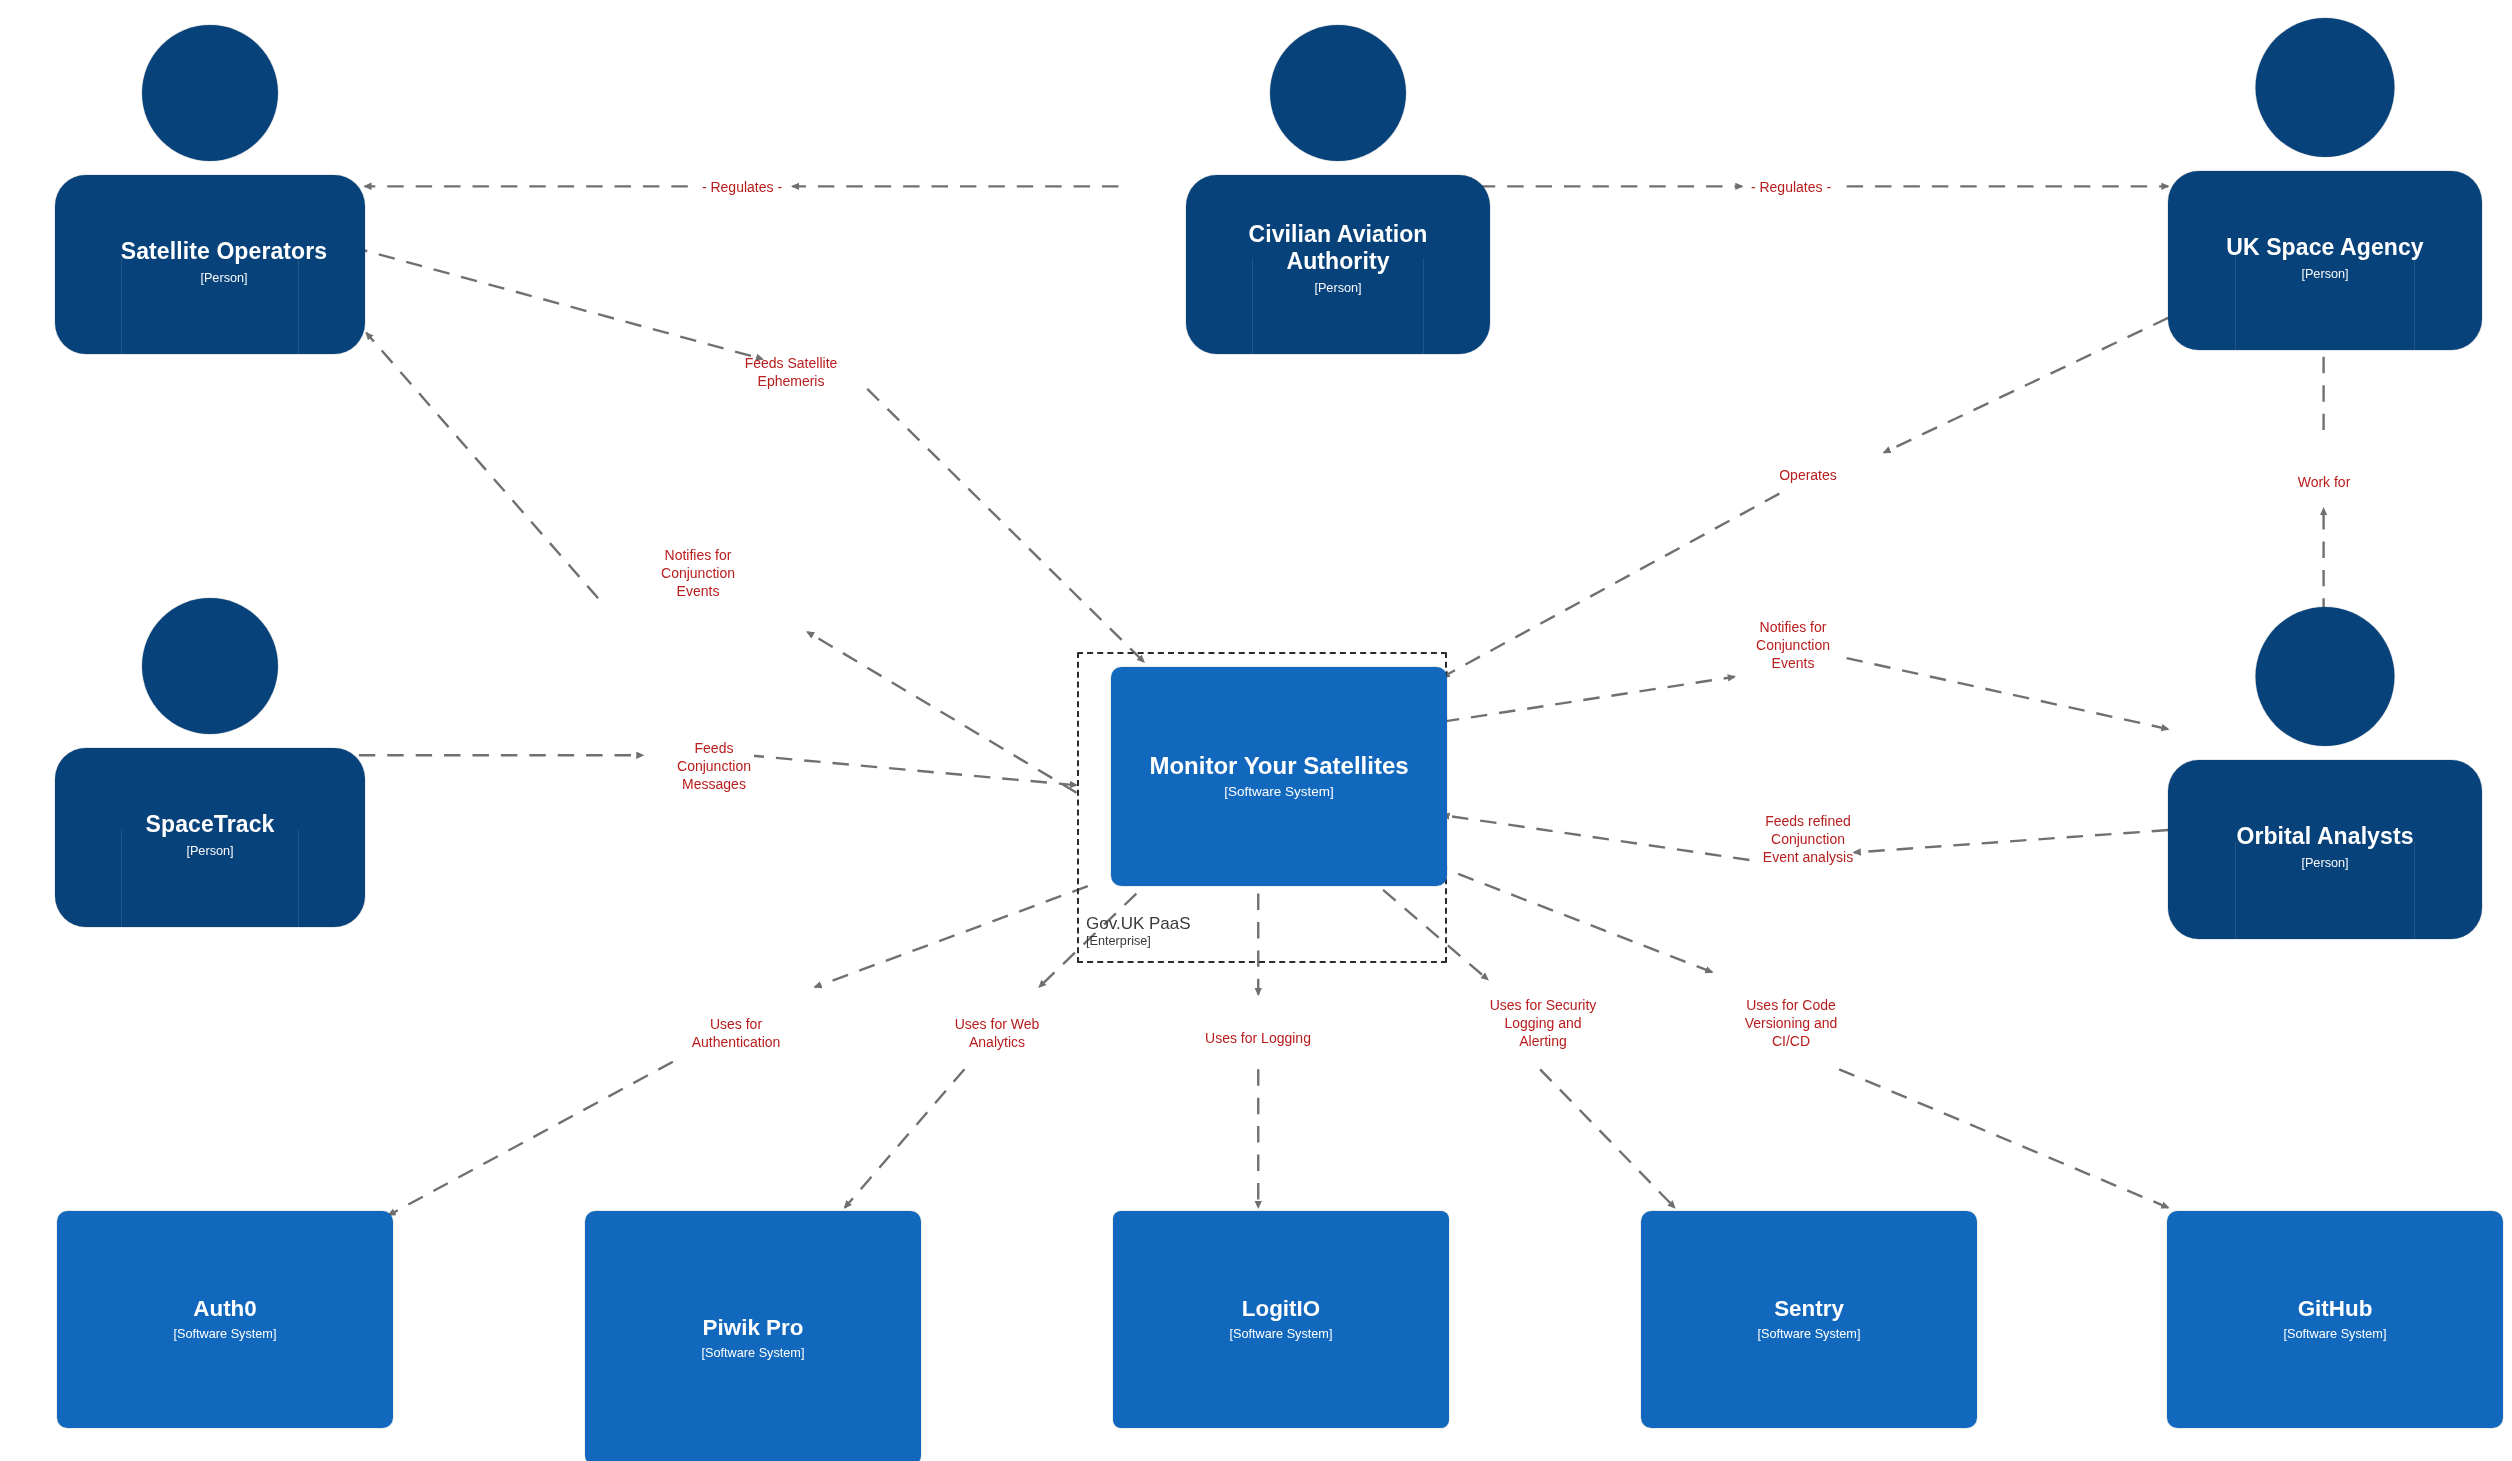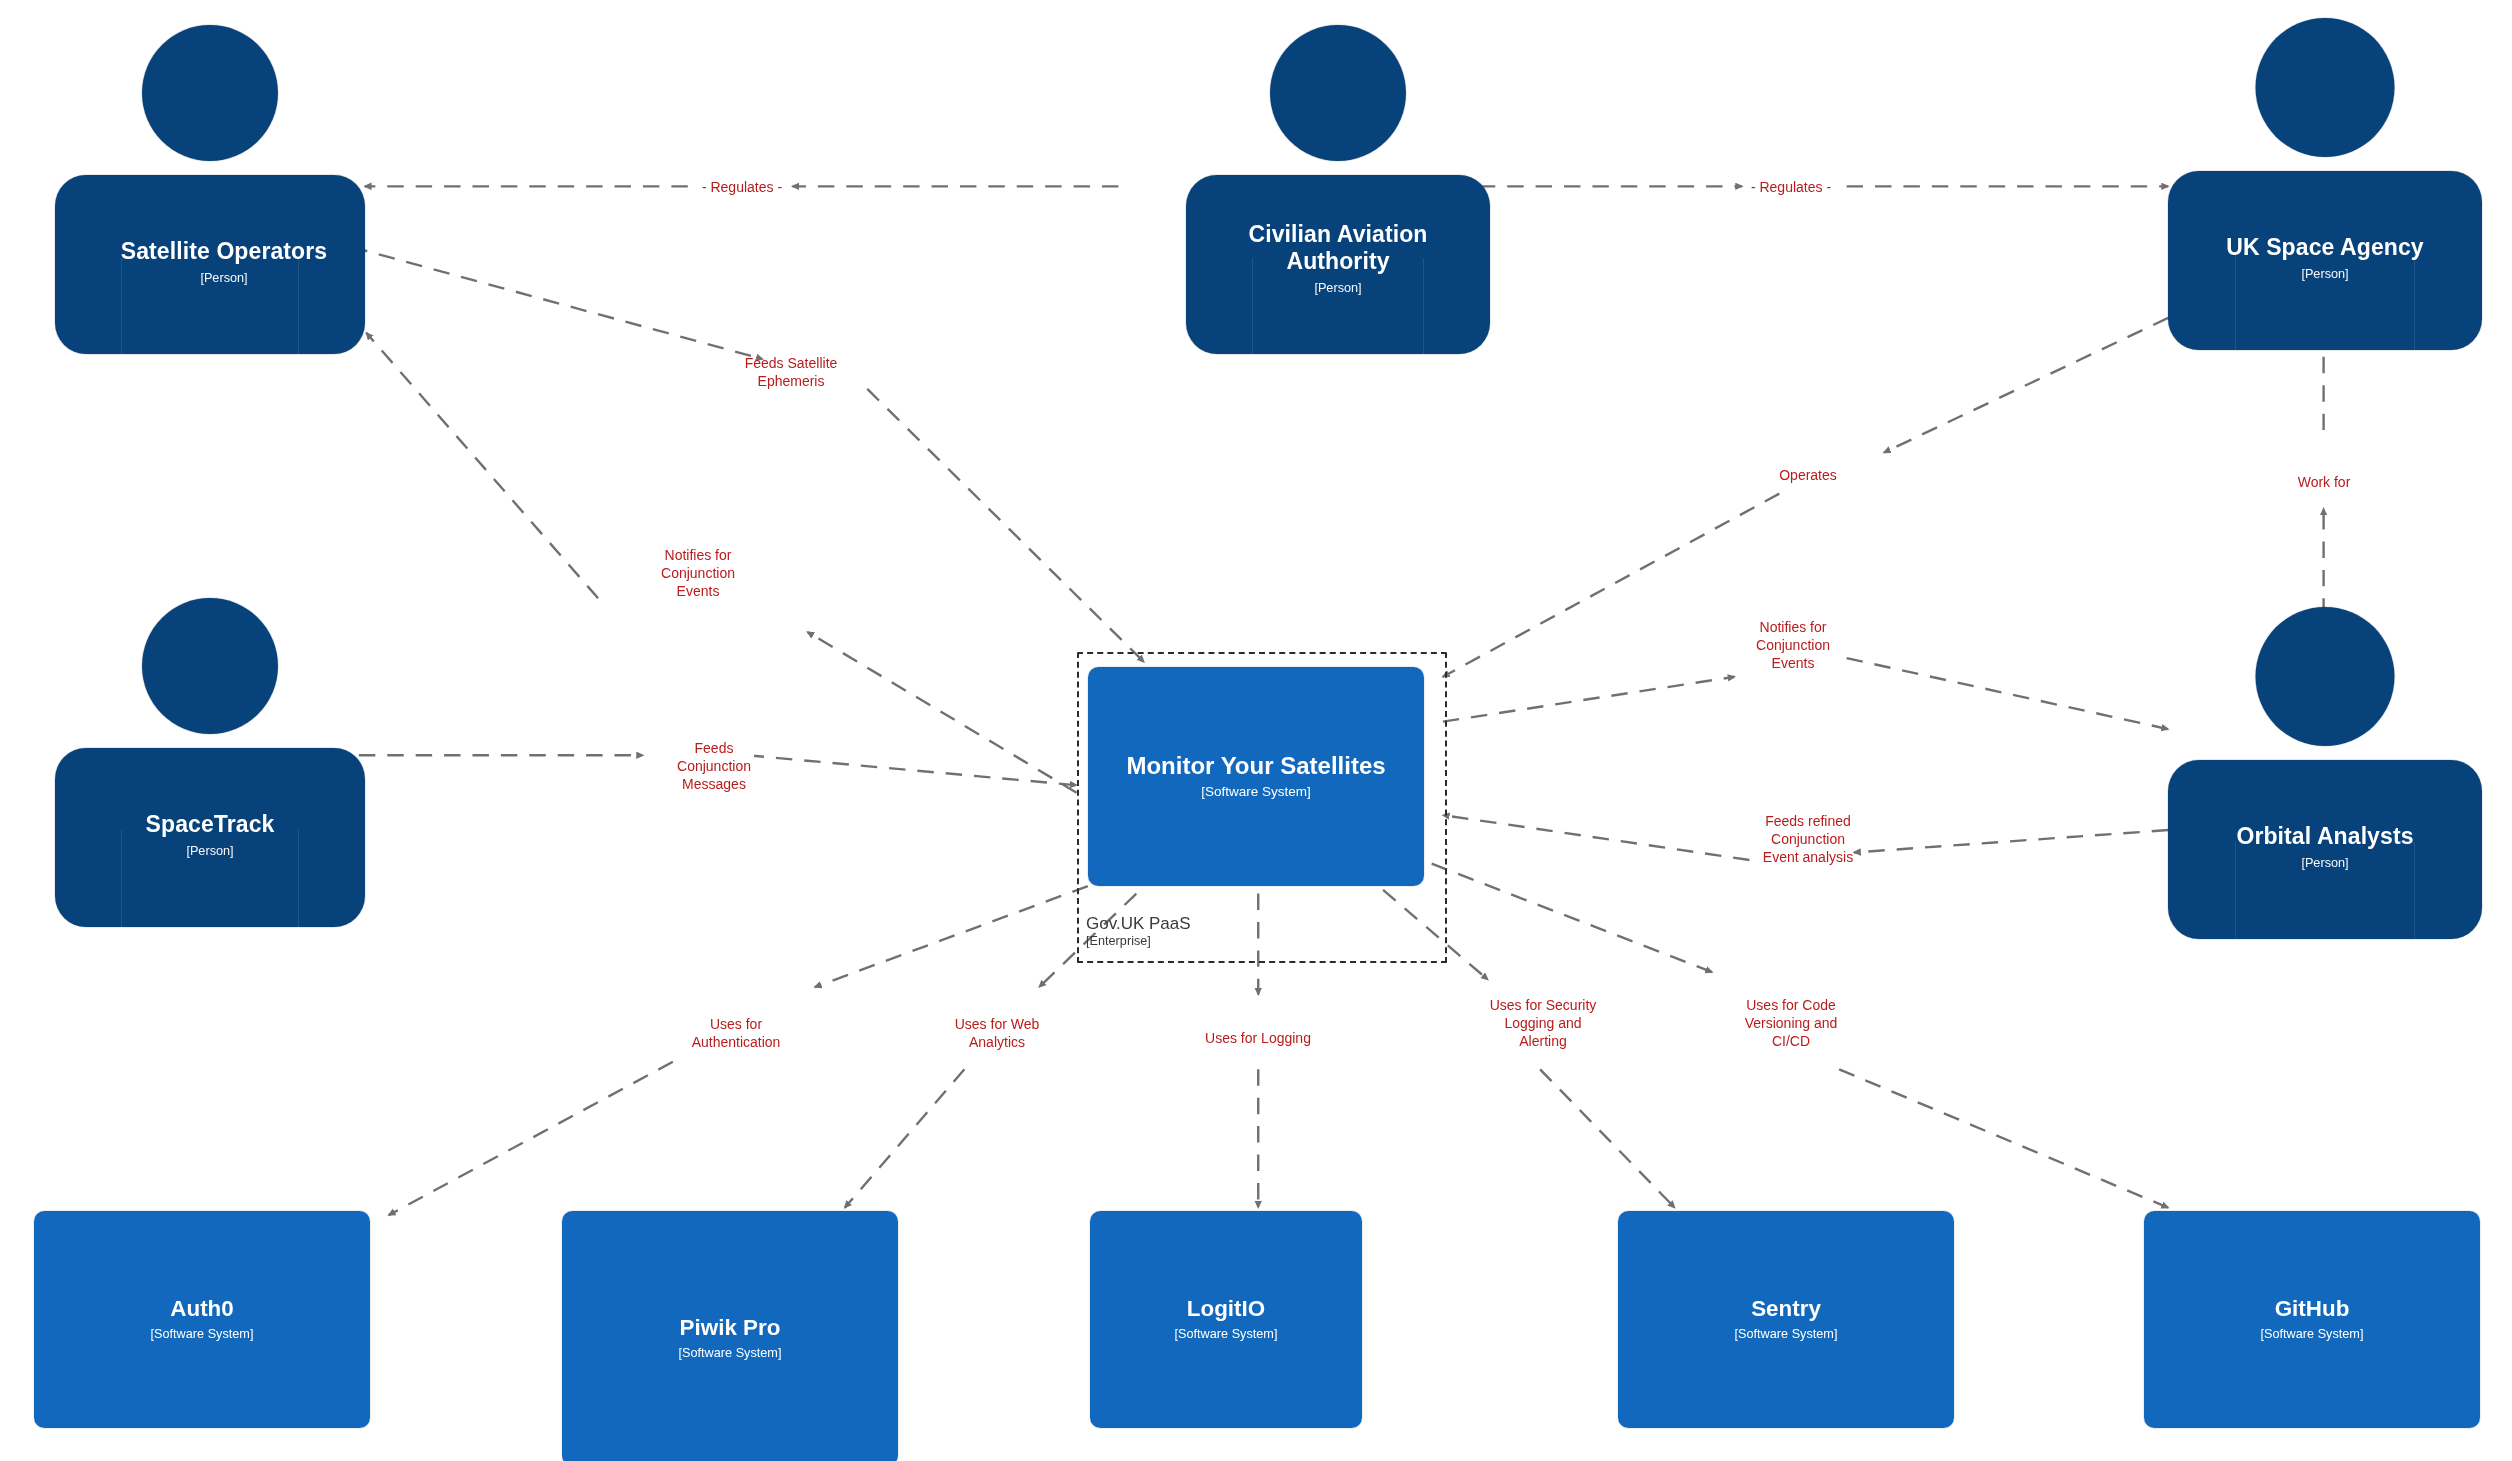--- a/index.html
+++ b/index.html
@@ -33,20 +33,21 @@
   .person .tech{
     color:#ffffff;font-size:12.7px;line-height:16.4px;margin-top:4.5px;opacity:.97;
   }
 
   
   .sysbox{
     position:absolute;background:#1168bd;border-radius:10.5px;
     box-shadow:0 0 0 0.7px rgba(0,0,0,.10);
     display:flex;flex-direction:column;align-items:center;justify-content:center;
     text-align:center;
+    margin-left:23px;
   }
   .sysbox .name{color:#fff;font-weight:bold;font-size:22.4px;line-height:25.4px;}
   .sysbox .tech{color:#ffffff;font-size:12.7px;line-height:15.7px;margin-top:5.2px;}
 
   .sysbox.central .name{font-size:24px;}
   .sysbox.central .tech{font-size:13.5px;}
 
   
   .boundary{
     position:absolute;border:2.2px dashed #2b2b2b;border-radius:1.5px;
@@ -208,21 +209,21 @@
   <div class="sysbox" style="left:34px;top:1211px;width:336px;height:217px;">
     <div class="name">Auth0</div>
     <div class="tech">[Software System]</div>
   </div>
 
   <div class="sysbox" style="left:562px;top:1211px;width:336px;height:255px;">
     <div class="name">Piwik Pro</div>
     <div class="tech">[Software System]</div>
   </div>
 
-  <div class="sysbox" style="left:1090px;top:1211px;width:272px;height:217px;">
+  <div class="sysbox" style="left:1090px;top:1211px;width:336px;height:217px;border-radius:8px;">
     <div class="name">LogitIO</div>
     <div class="tech">[Software System]</div>
   </div>
 
   <div class="sysbox" style="left:1618px;top:1211px;width:336px;height:217px;">
     <div class="name">Sentry</div>
     <div class="tech">[Software System]</div>
   </div>
 
   <div class="sysbox" style="left:2144px;top:1211px;width:336px;height:217px;">

